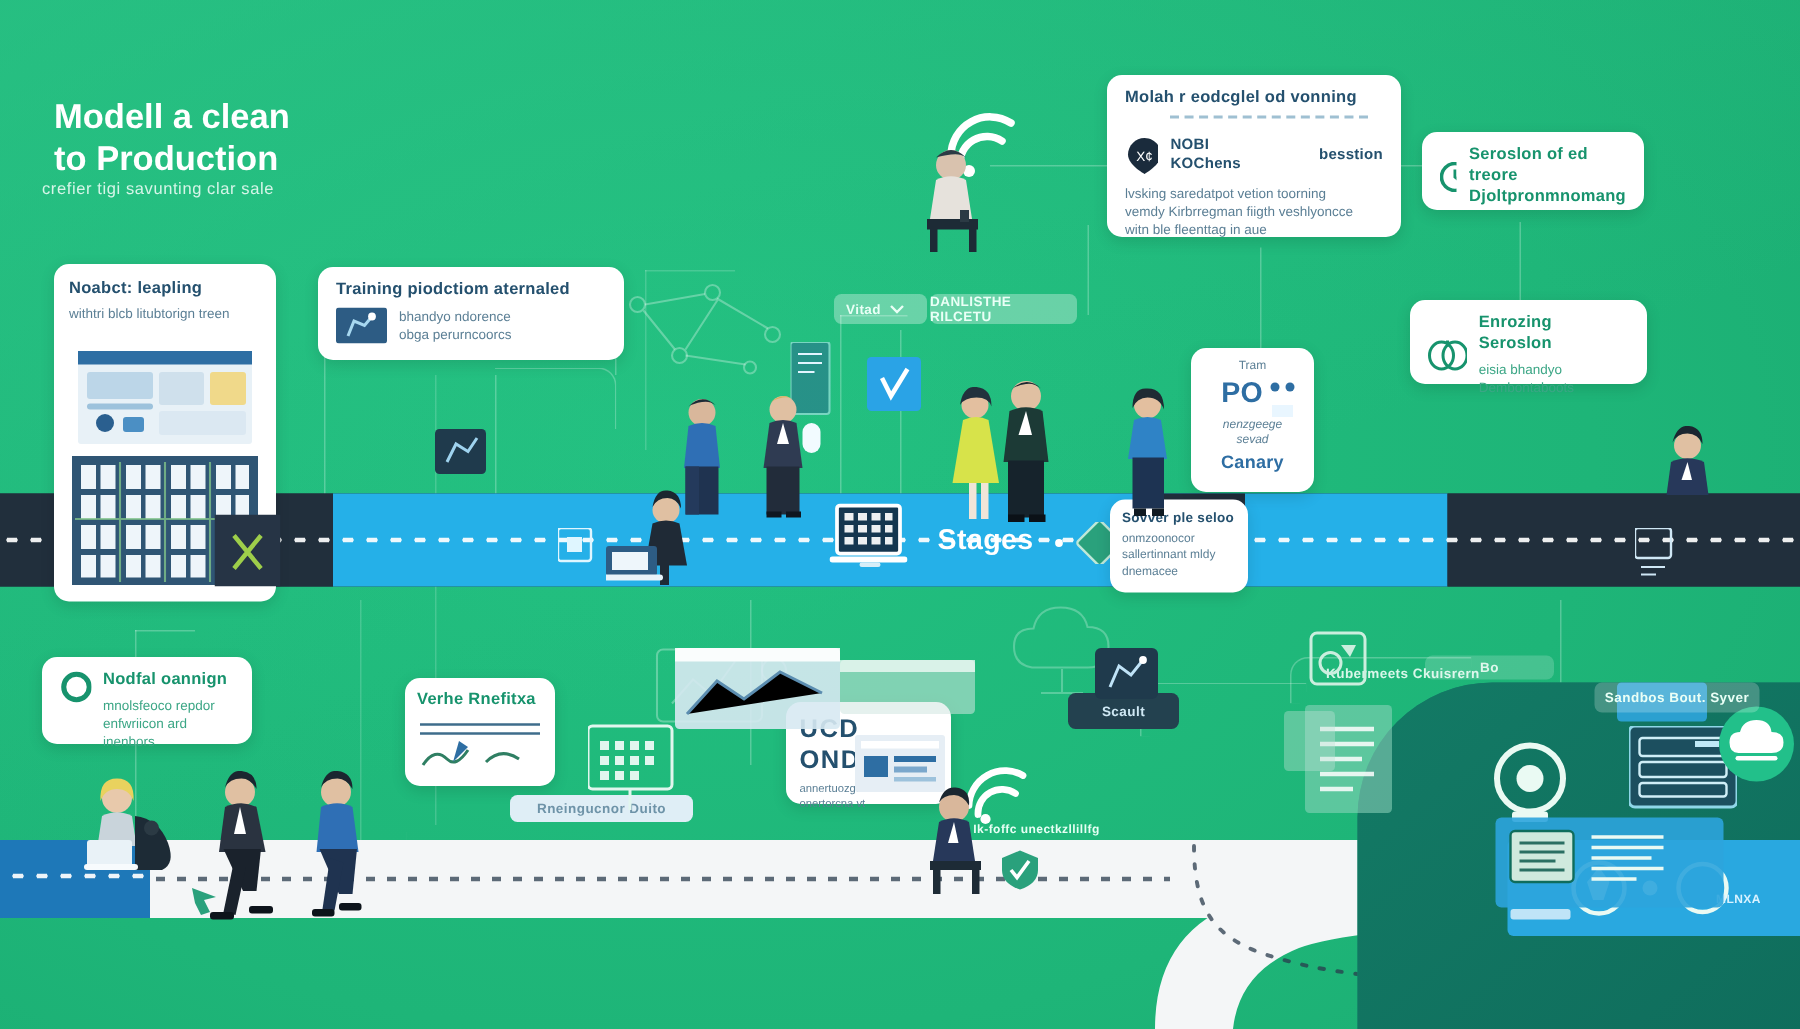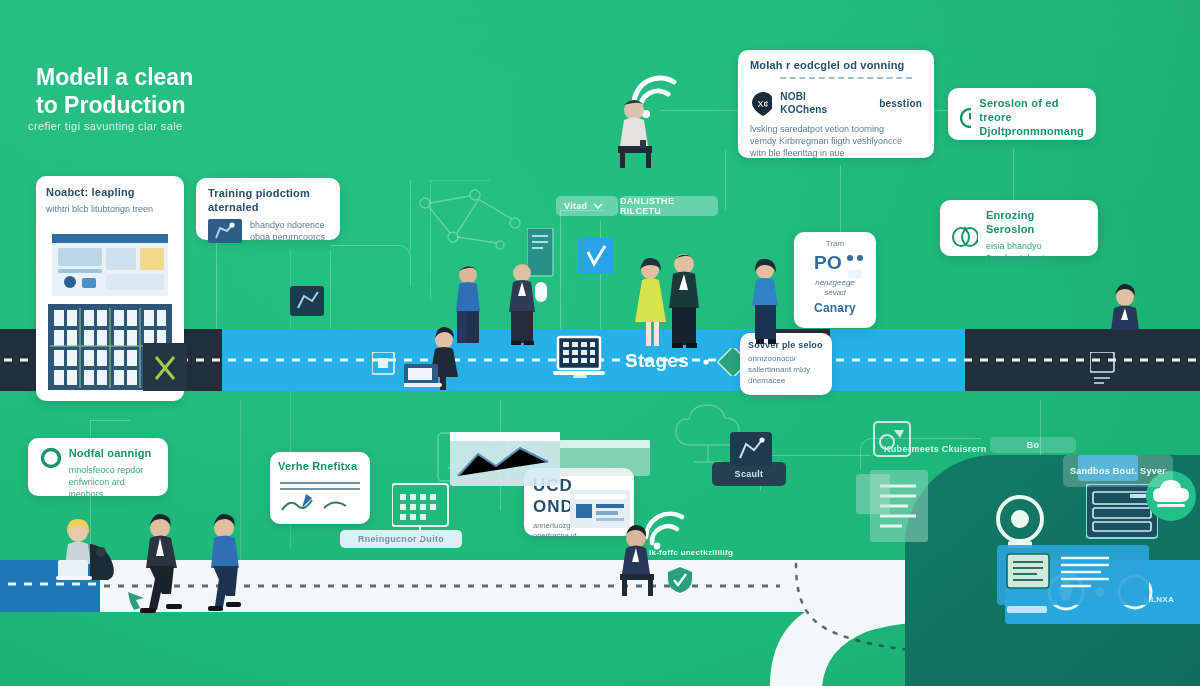--- a/index.html
+++ b/index.html
@@ -291,21 +291,21 @@
       <g stroke="#7fc28a" stroke-width="1.4" opacity=".8">
           <path d="M32 4 v80 M62 4 v80 M92 4 v80 M2 42 h120"></path>
         </g>
     </svg>
   </div>
   <svg style="position:absolute;left:143px;top:343px;" width="44" height="48">
     <rect x="0" y="0" width="44" height="48" fill="#263445"></rect>
     <path d="M13 14 L31 36 M31 14 L13 36" stroke="#9ece4a" stroke-width="3"></path>
   </svg>
 
-  <div class="card" style="left:196px;top:178px;width:144px;height:62px;">
+  <div class="card" style="left:212px;top:178px;width:204px;height:62px;">
     <div class="t blur-txt">Training piodctiom aternaled</div>
     <div class="row" style="margin-top:4px;">
       <svg width="34" height="24">
         <rect x="0" y="0" width="34" height="24" rx="2" fill="#2d5c84"></rect>
         <path d="M8 19 L12 9 L19 12 L24 6" stroke="#a7d8f0" stroke-width="2" fill="none"></path>
         <circle cx="24" cy="6" r="2.6" fill="#ffffff"></circle>
       </svg>
       <div class="s blur-txt" style="margin-top:0;white-space:pre-line;">bhandyo ndorence
 obga perurncoorcs</div>
     </div>
@@ -427,23 +427,23 @@
     <circle cx="32" cy="8" r="2.6" fill="#ffffff"></circle>
   </svg>
 
   <div class="chip ghost blur-txt" style="left:884px;top:440px;width:120px;height:18px;background:transparent;color:#d8f6e9;justify-content:flex-start;">Kubermeets Ckuisrern</div>
   <svg style="position:absolute;left:872px;top:420px;" width="42" height="38">
     <rect x="2" y="2" width="36" height="34" rx="4" fill="none" stroke="#cbeede" stroke-width="2"></rect>
     <circle cx="15" cy="22" r="7" fill="none" stroke="#cbeede" stroke-width="2"></circle>
     <path d="M22 10 l10 0 l-4 8 z" fill="#cbeede"></path>
   </svg>
 
-  <div class="chip ghost blur-txt" style="left:1063px;top:455px;width:110px;height:32px;background:rgba(255,255,255,.22);color:#eafff6;">Sandbos Bout. Syver</div>
-
-  <div class="chip ghost blur-txt" style="left:950px;top:437px;width:86px;height:16px;background:rgba(255,255,255,.18);color:#dff7ec;margin-left:40px;">Bo</div>
+  <div class="chip ghost blur-txt" style="left:1063px;top:455px;width:110px;height:20px;background:rgba(255,255,255,.22);color:#eafff6;">Sandbos Bout. Syver</div>
+
+  <div class="chip ghost blur-txt" style="left:950px;top:437px;width:86px;height:16px;background:rgba(255,255,255,.18);color:#dff7ec;">Bo</div>
 
   <div class="chip ghost blur-txt" style="left:648px;top:545px;width:86px;height:14px;background:transparent;color:#e6fff4;font-size:8px;">Ik-foffc unectkzllillfg</div>
 
   <svg style="position:absolute;left:626px;top:68px;" width="60" height="52">
     <g stroke="#ffffff" fill="none" stroke-width="5" stroke-linecap="round">
       <path d="M8 36 a26 26 0 0 1 40 -22"></path>
       <path d="M14 42 a18 18 0 0 1 28 -16"></path>
     </g>
     <circle cx="20" cy="46" r="4" fill="#ffffff"></circle>
   </svg>

